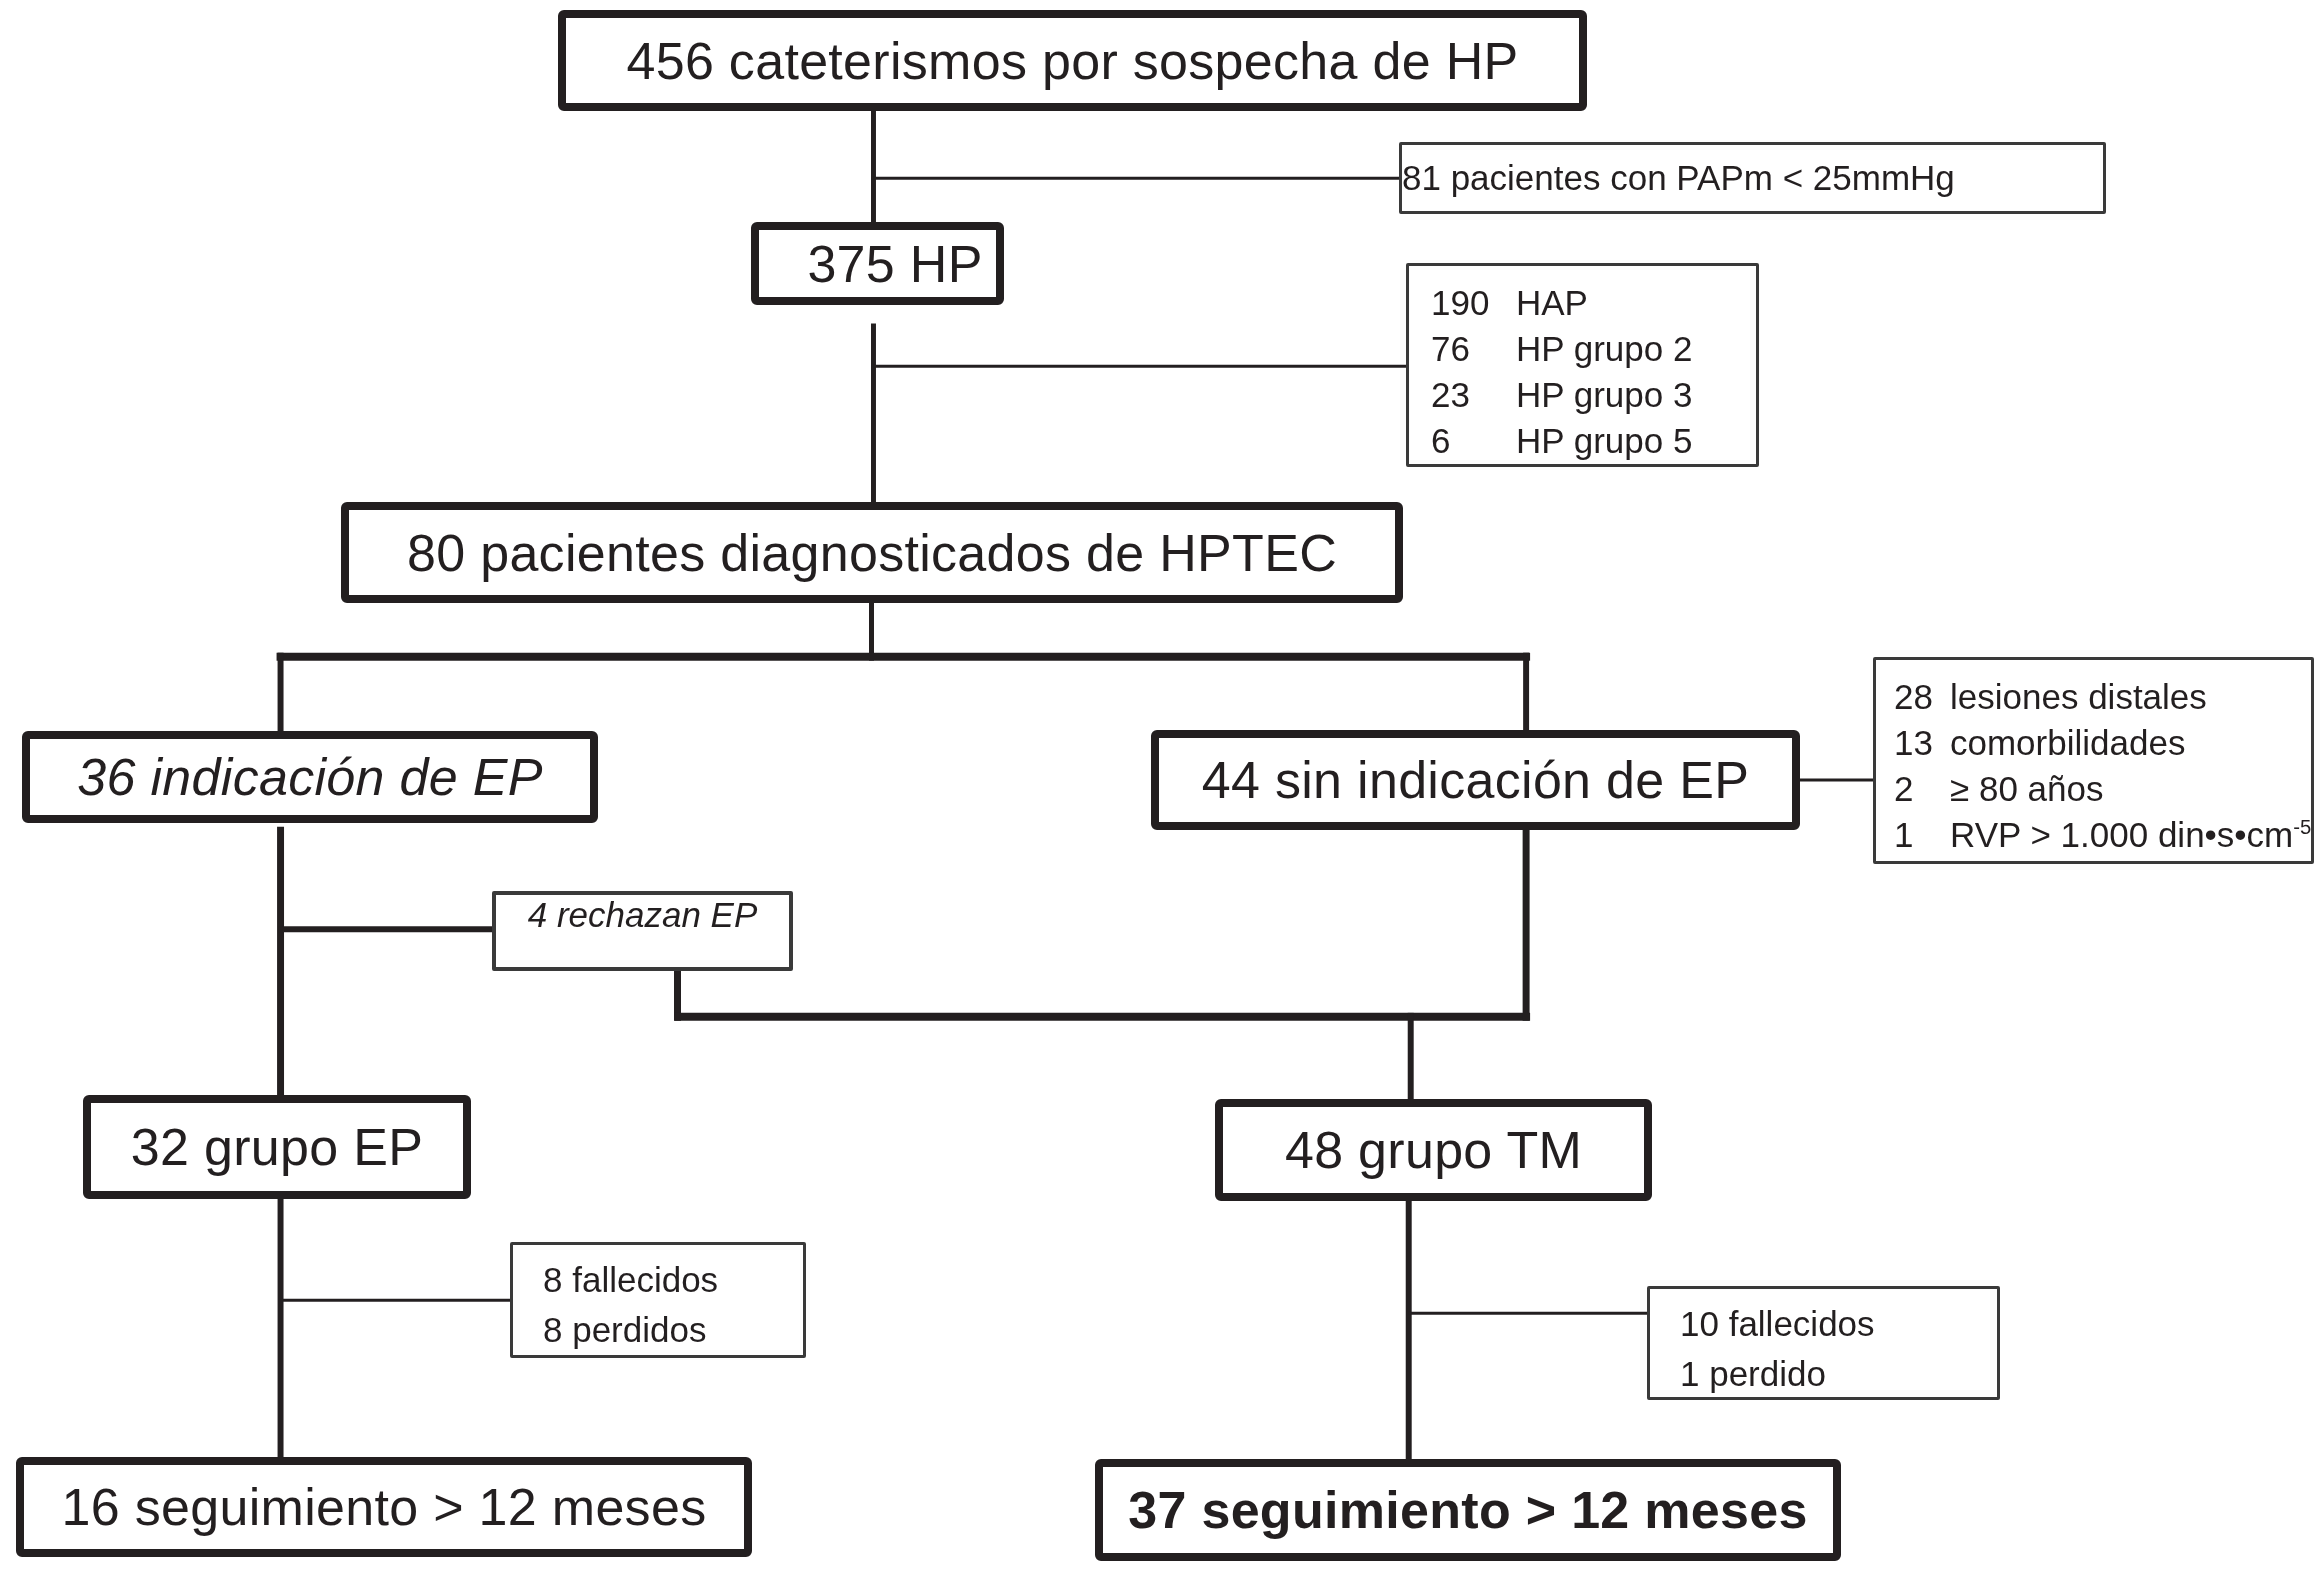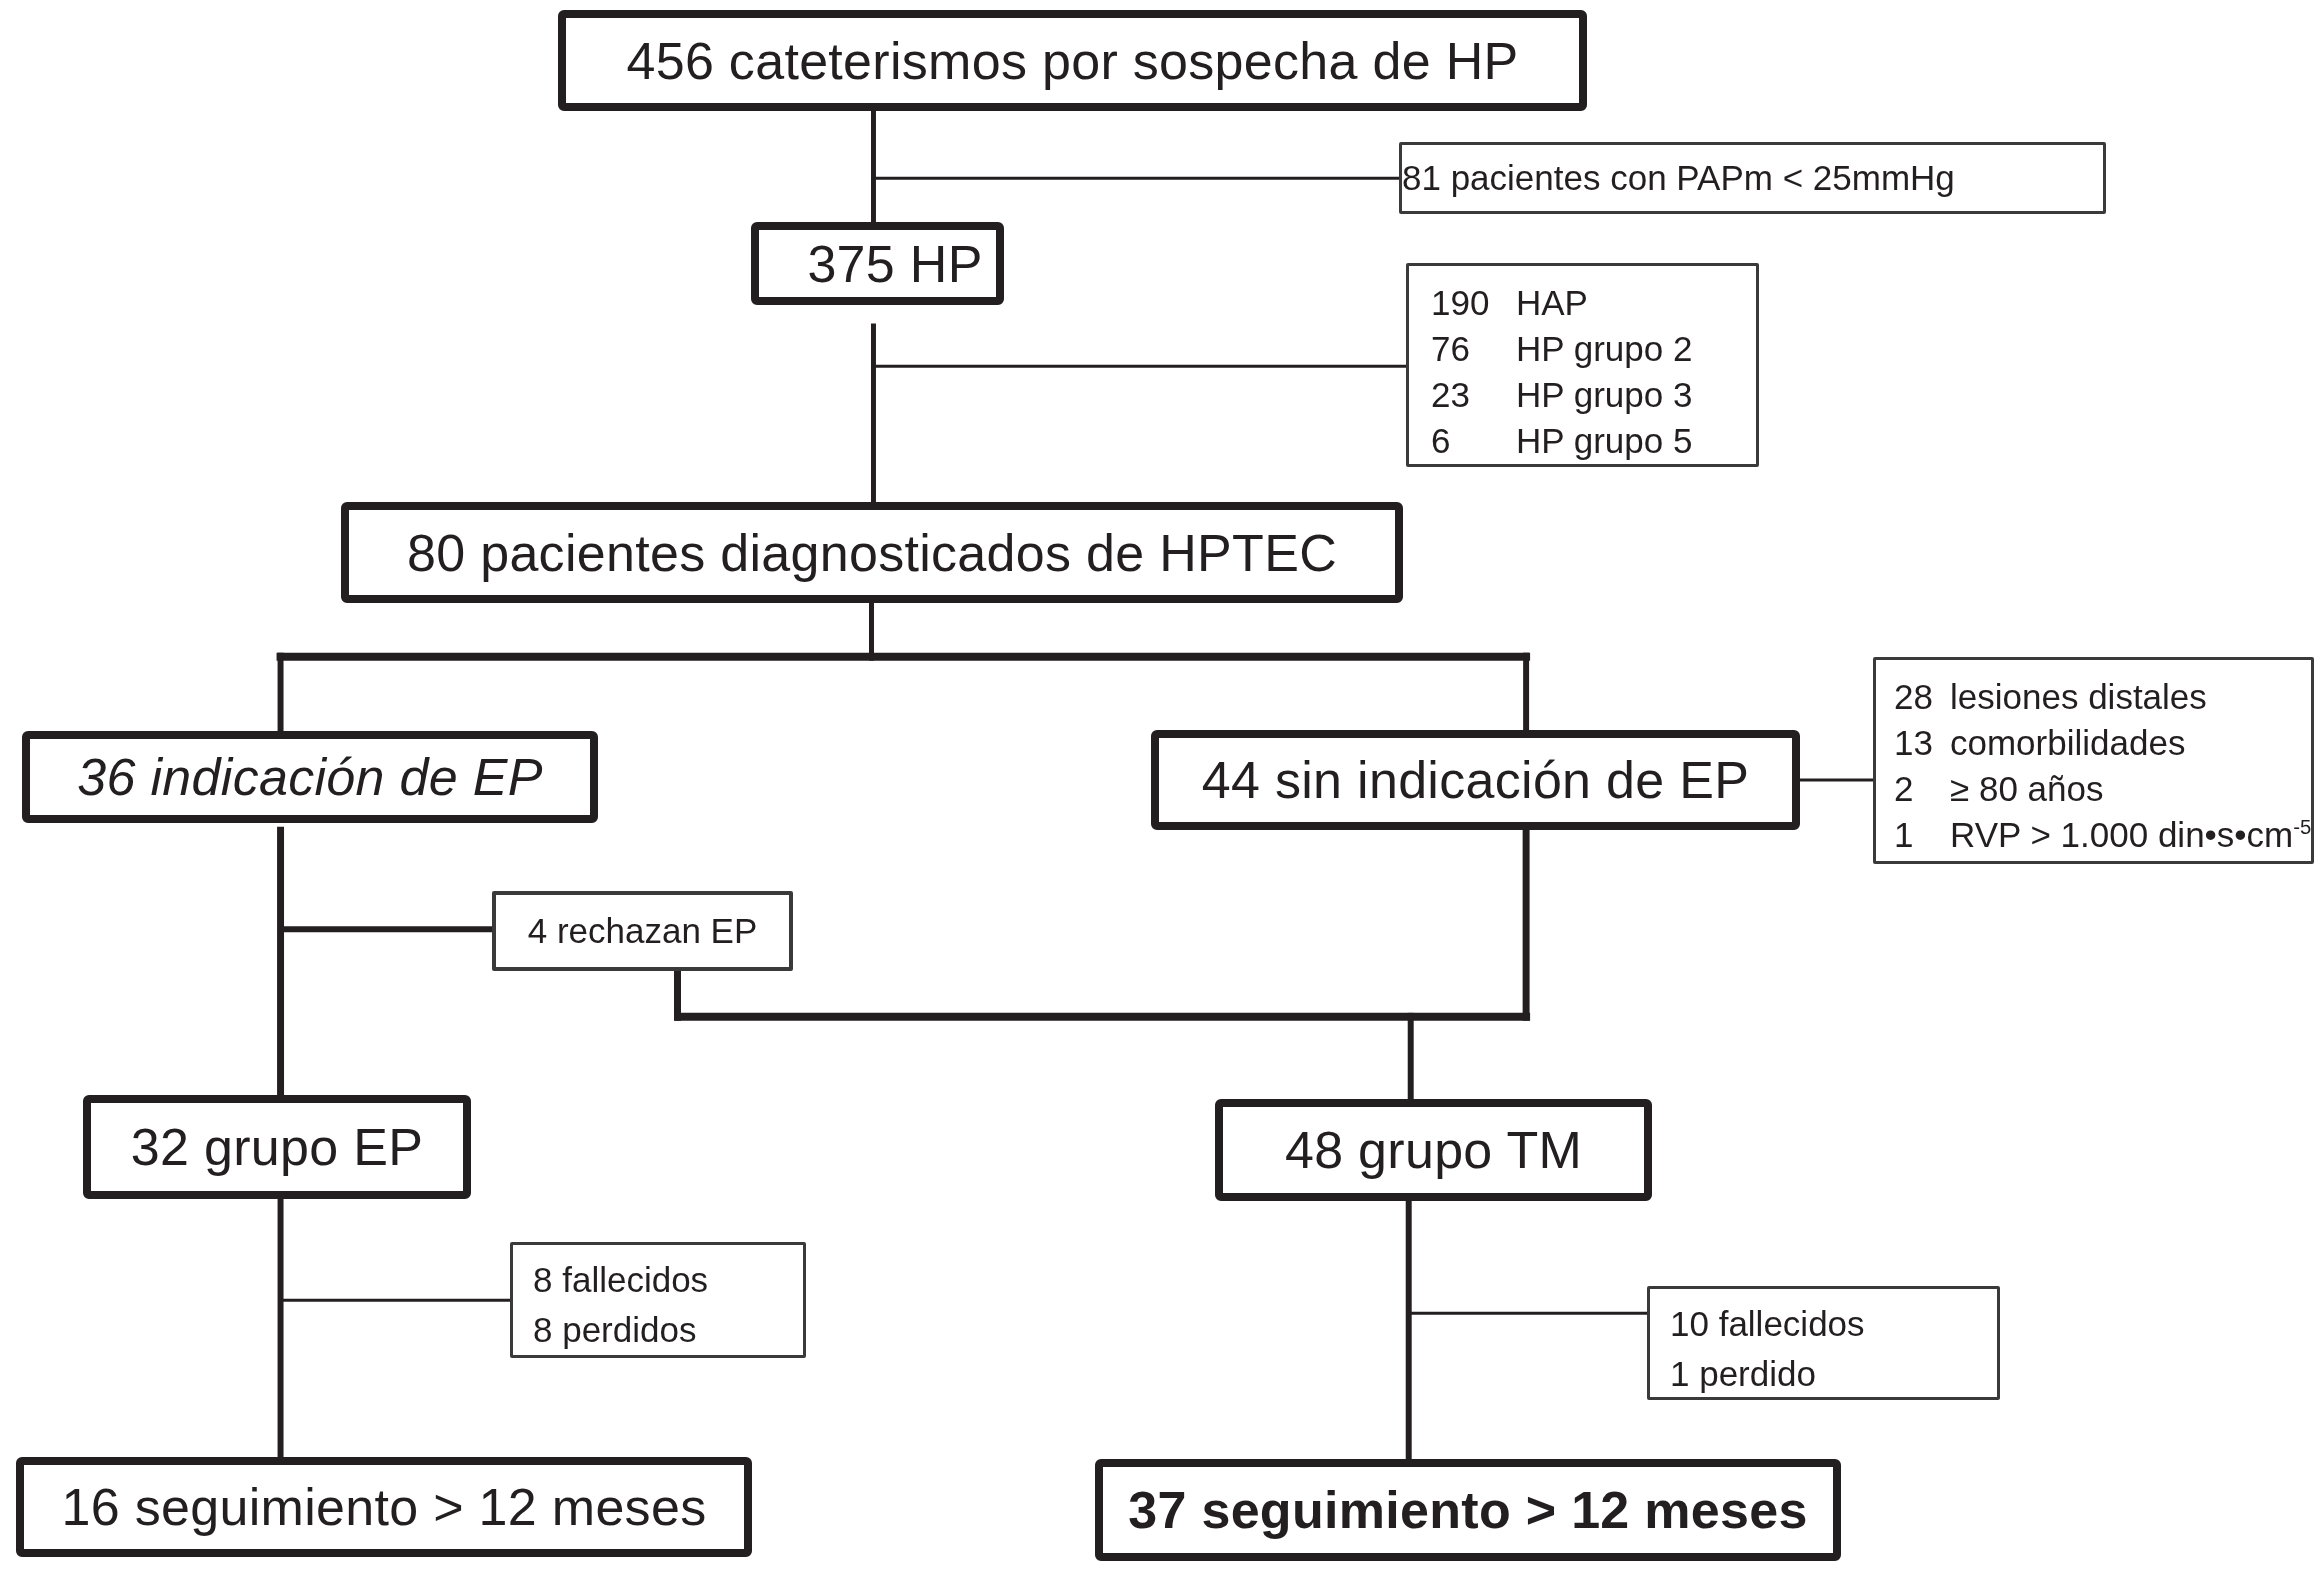--- a/index.html
+++ b/index.html
@@ -34,41 +34,41 @@
     white-space: nowrap;
     text-align: center;
   }
   .note {
     border: 3px solid #3a3a3a;
     border-radius: 2px;
     font-size: 35px;
   }
   .note.center {
     display: flex;
-    align-items: center;
     justify-content: center;
     border-width: 4px;
+    font-style: italic;
   }
   .note.leftline {
     display: flex;
     align-items: center;
   }
   .note .rows {
     padding: 14px 10px 0 22px;
   }
   .note .row {
     display: flex;
     line-height: 46px;
     white-space: nowrap;
     align-items: flex-end;
   }
   .note .num { display: inline-block; width: 85px; flex: 0 0 85px; }
   .note.narrow-num .num { width: 56px; flex: 0 0 56px; }
   .note .lines {
-    padding: 10px 10px 0 20px;
+    padding: 10px 10px 0 30px;
   }
   .note .line-item { line-height: 50px; white-space: nowrap; }
   sup {
     font-size: 0.58em;
     vertical-align: super;
     line-height: 0;
   }
 </style>
 </head>
 <body>

